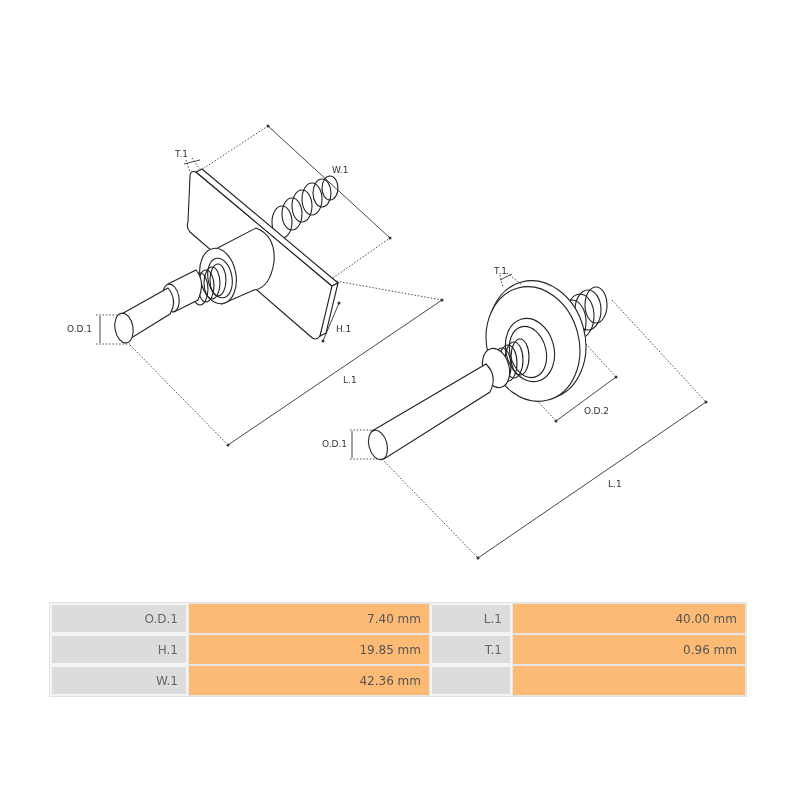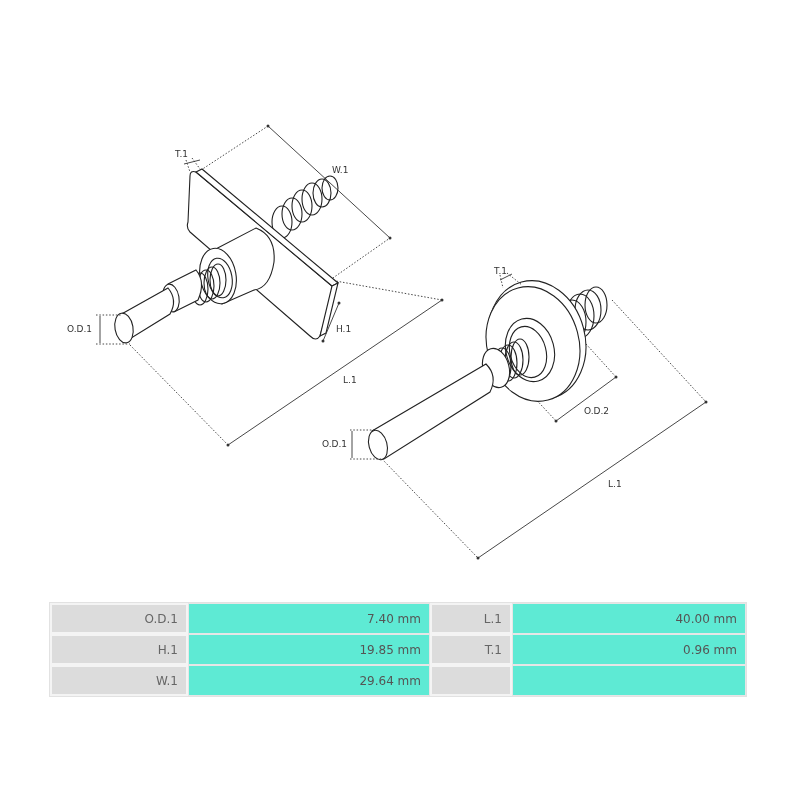--- a/index.html
+++ b/index.html
@@ -11,21 +11,21 @@
   .dim { fill: none; stroke: #333; stroke-width: 0.9; stroke-dasharray: 1.5 1.8; }
   .dimsolid { fill: none; stroke: #333; stroke-width: 0.9; }
   .coil { fill: none; stroke: #222; stroke-width: 1.1; }
 
   #spec-table { position: absolute; left: 49px; top: 602px; width: 698px;
                 border-collapse: separate; border-spacing: 0;
                 border: 1px solid #e2e2e2; font-size: 12px; color: #555; }
   #spec-table td { height: 27px; padding: 0 8px; border: 1px solid #e6e6e6;
                    text-align: right; vertical-align: middle; }
   #spec-table td.lbl { background: #dcdcdc; border: 2px solid #f4f4f4; color: #666; }
-  #spec-table td.val { background: #5eead4; color: #555; }
+  #spec-table td.val { background: #fdba74; color: #555; }
 </style>
 </head>
 <body>
 
 <svg id="drawing" viewBox="0 0 800 600" xmlns="http://www.w3.org/2000/svg">
 
   <g>
 
     <line class="dim" x1="198" y1="172" x2="268" y2="126"></line>
     <line class="dim" x1="330" y1="280" x2="390" y2="238"></line>
@@ -154,18 +154,18 @@
       <td class="val">40.00 mm</td>
     </tr>
     <tr>
       <td class="lbl">H.1</td>
       <td class="val">19.85 mm</td>
       <td class="lbl">T.1</td>
       <td class="val">0.96 mm</td>
     </tr>
     <tr>
       <td class="lbl">W.1</td>
-      <td class="val">29.64 mm</td>
+      <td class="val">42.36 mm</td>
       <td class="lbl"></td>
       <td class="val"></td>
     </tr>
   </tbody>
 </table>
 
 </body></html>

